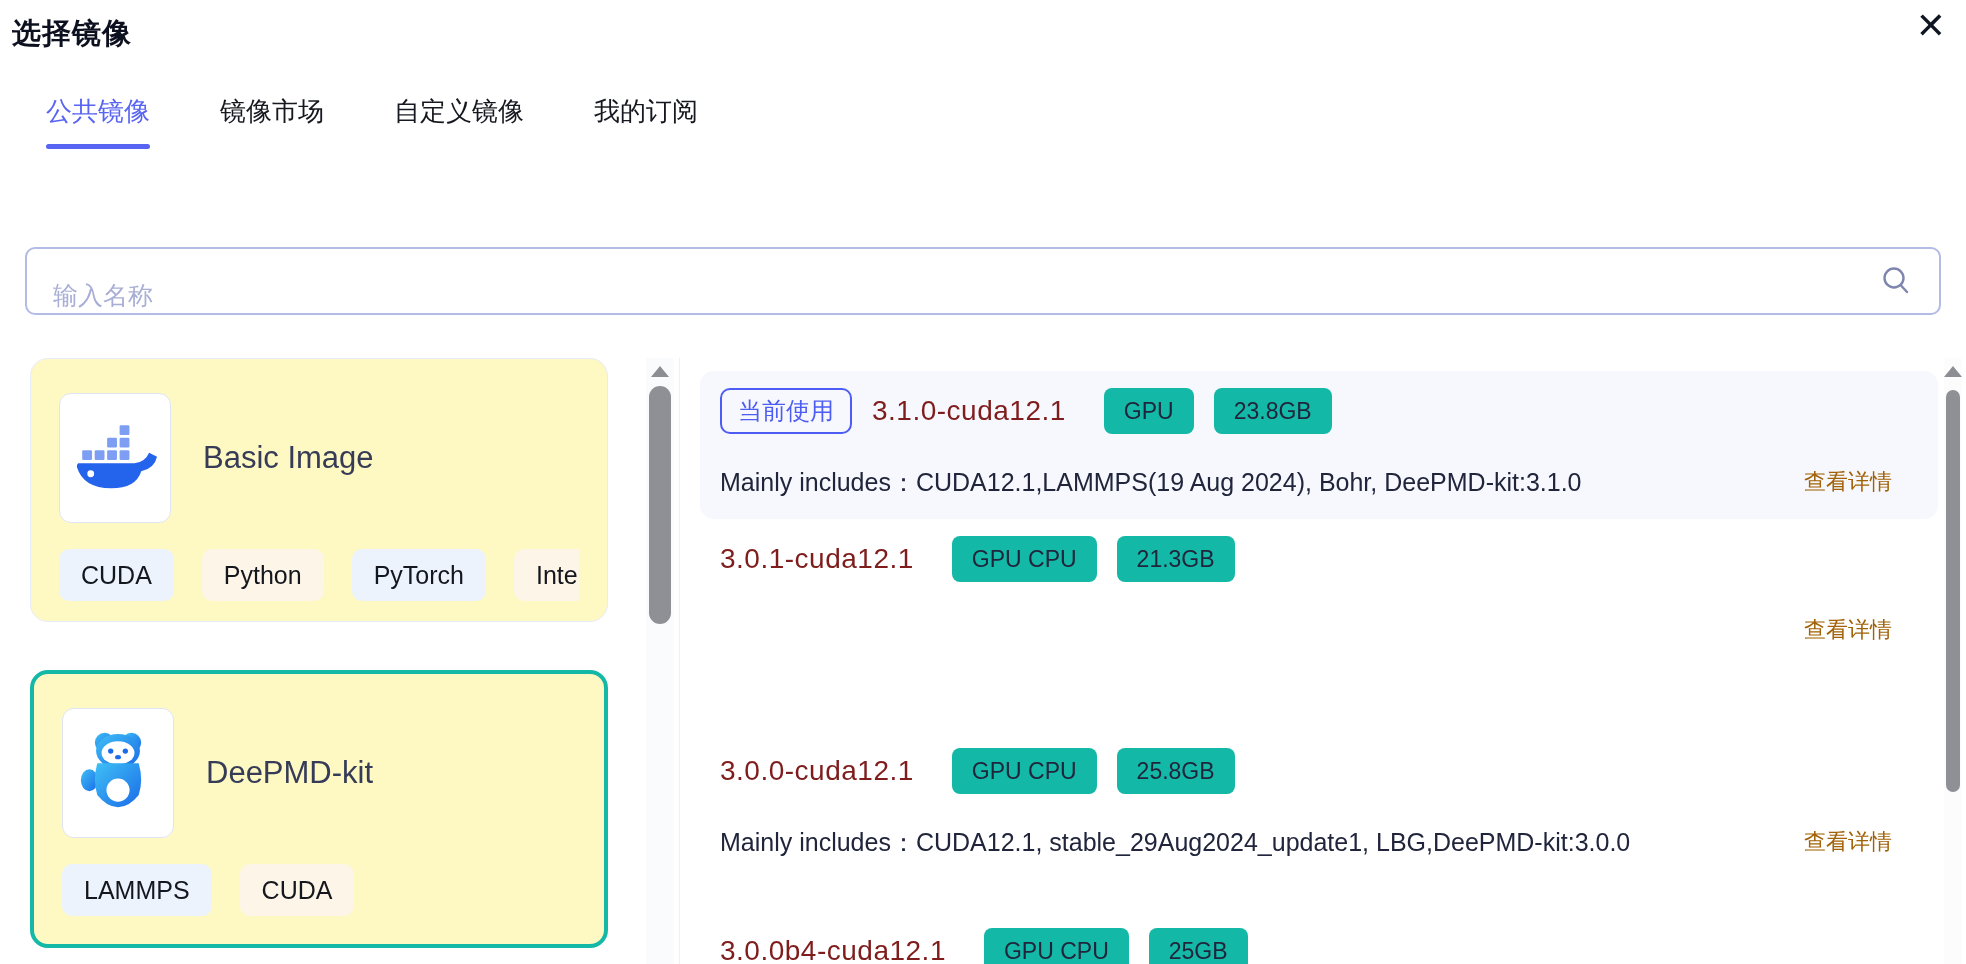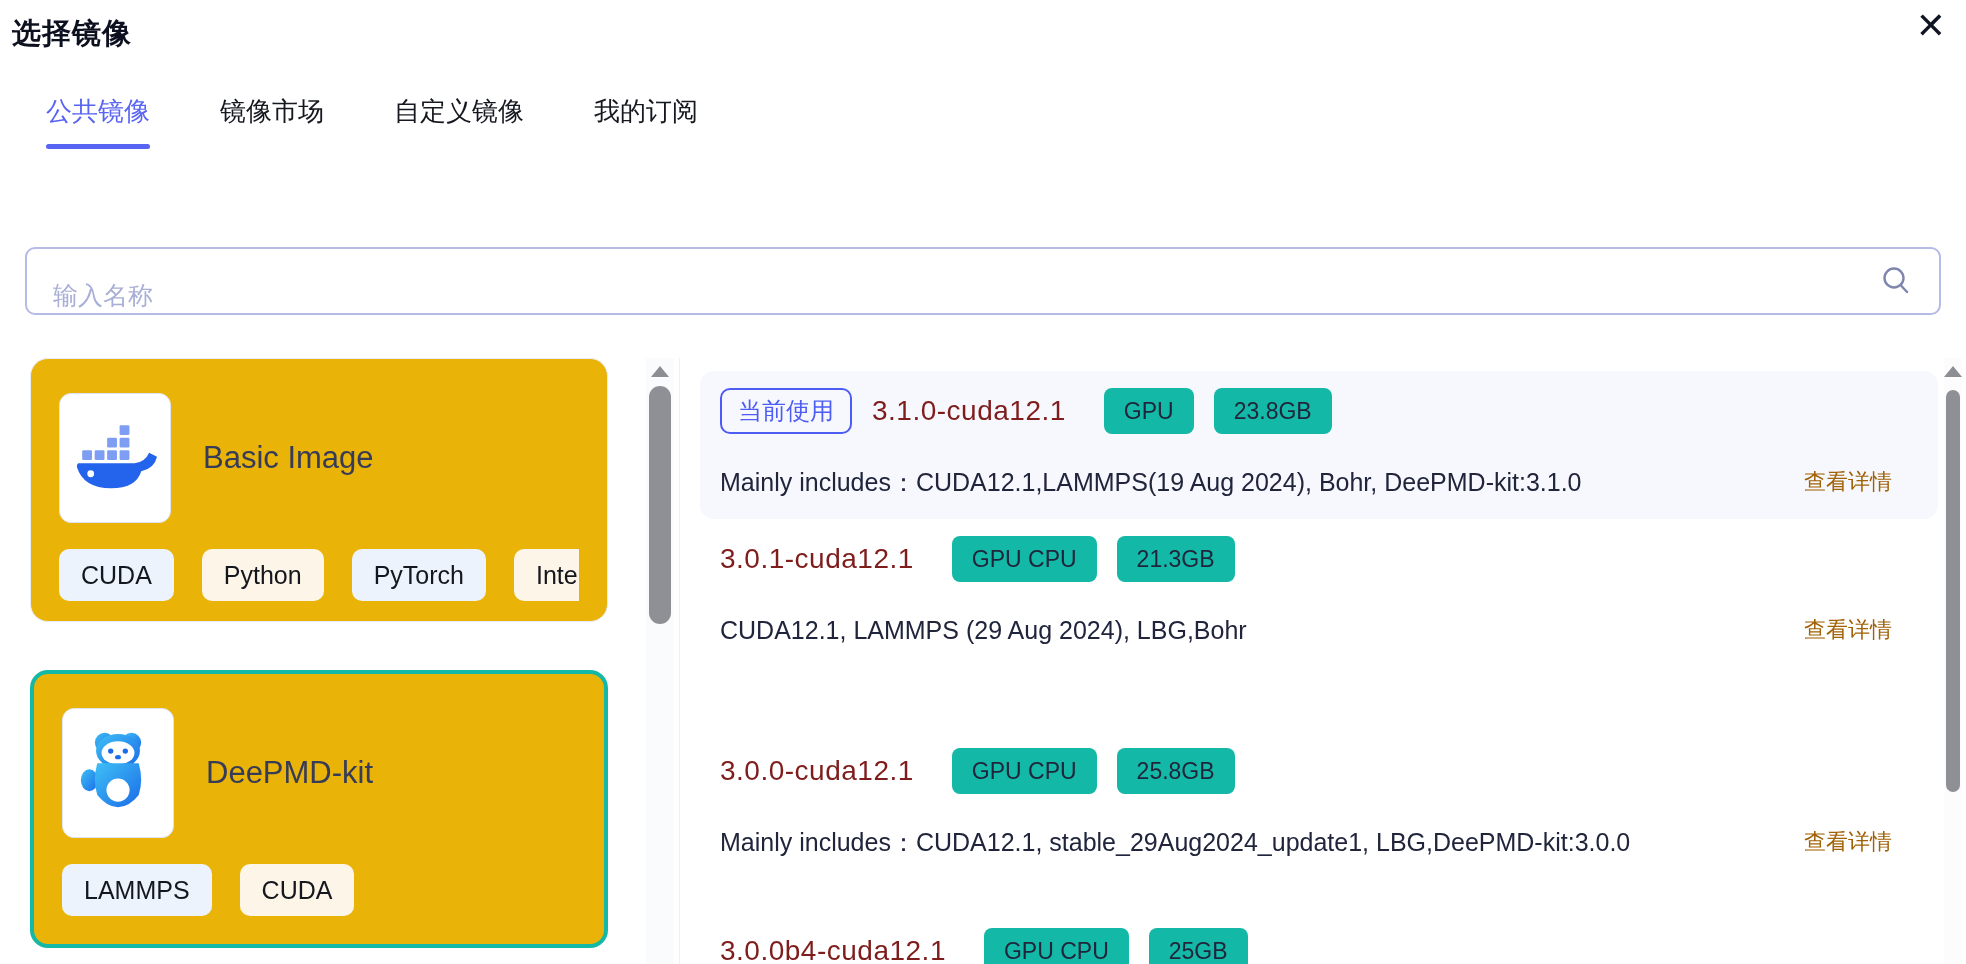--- a/index.html
+++ b/index.html
@@ -15,21 +15,21 @@
   .tab.active::after { content:""; position:absolute; left:0; right:0; bottom:0; height:5px; border-radius:3px; background:#5864f2; }
 
   .search-box { position:absolute; left:25px; top:247px; width:1916px; height:68px;
     border:2px solid #b4bbe4; border-radius:10px; background:#fff;
     display:flex; align-items:center; padding:0 26px; }
   .search-box input { flex:1; border:none; outline:none; font-size:25px; color:#333; background:transparent;margin-top:28px; }
   .search-box input::placeholder { color:#a8aed6; }
   .search-icon { width:34px; height:34px; flex:0 0 auto; }
 
   
-  .card { position:absolute; left:30px; width:578px; background:#eab308;
+  .card { position:absolute; left:30px; width:578px; background:#fef9c3;
     border:1.5px solid #e8ebf8; border-radius:18px; padding:34px 28px 0 28px; overflow:hidden; }
   .card.selected { border:4px solid #14b8a6; }
   .card-basic { top:358px; height:264px; }
   .card-deepmd { top:670px; height:278px; }
   .card-head { display:flex; align-items:center; gap:32px; }
   .icon-box { width:112px; height:130px; border:1px solid #dee4f4; border-radius:12px;
     background:#fff; display:flex; align-items:center; justify-content:center; flex:0 0 auto; }
   .card-title { font-size:31px; color:#363b57; }
   .tag-row { display:flex; gap:28px; margin-top:26px; white-space:nowrap; overflow:hidden; }
   .tag { height:52px; line-height:52px; padding:0 22px; border-radius:10px; font-size:25px; color:#15171e; flex:0 0 auto; }
@@ -159,21 +159,20 @@
     <div class="desc-line">Mainly includes：CUDA12.1,LAMMPS(19 Aug 2024), Bohr, DeePMD-kit:3.1.0</div>
     <div class="details-link">查看详情</div>
   </div>
 
   <div class="vrow vrow-2">
     <div class="ver-line">
       <div class="version-name">3.0.1-cuda12.1</div>
       <div class="mini-tag">GPU CPU</div>
       <div class="mini-tag">21.3GB</div>
     </div>
-    <div class="desc-line">CUDA12.1, LAMMPS (29 Aug 2024), LBG,Bohr</div>
     <div class="details-link">查看详情</div>
   </div>
 
   <div class="vrow vrow-3">
     <div class="ver-line">
       <div class="version-name">3.0.0-cuda12.1</div>
       <div class="mini-tag">GPU CPU</div>
       <div class="mini-tag">25.8GB</div>
     </div>
     <div class="desc-line">Mainly includes：CUDA12.1, stable_29Aug2024_update1, LBG,DeePMD-kit:3.0.0</div>

